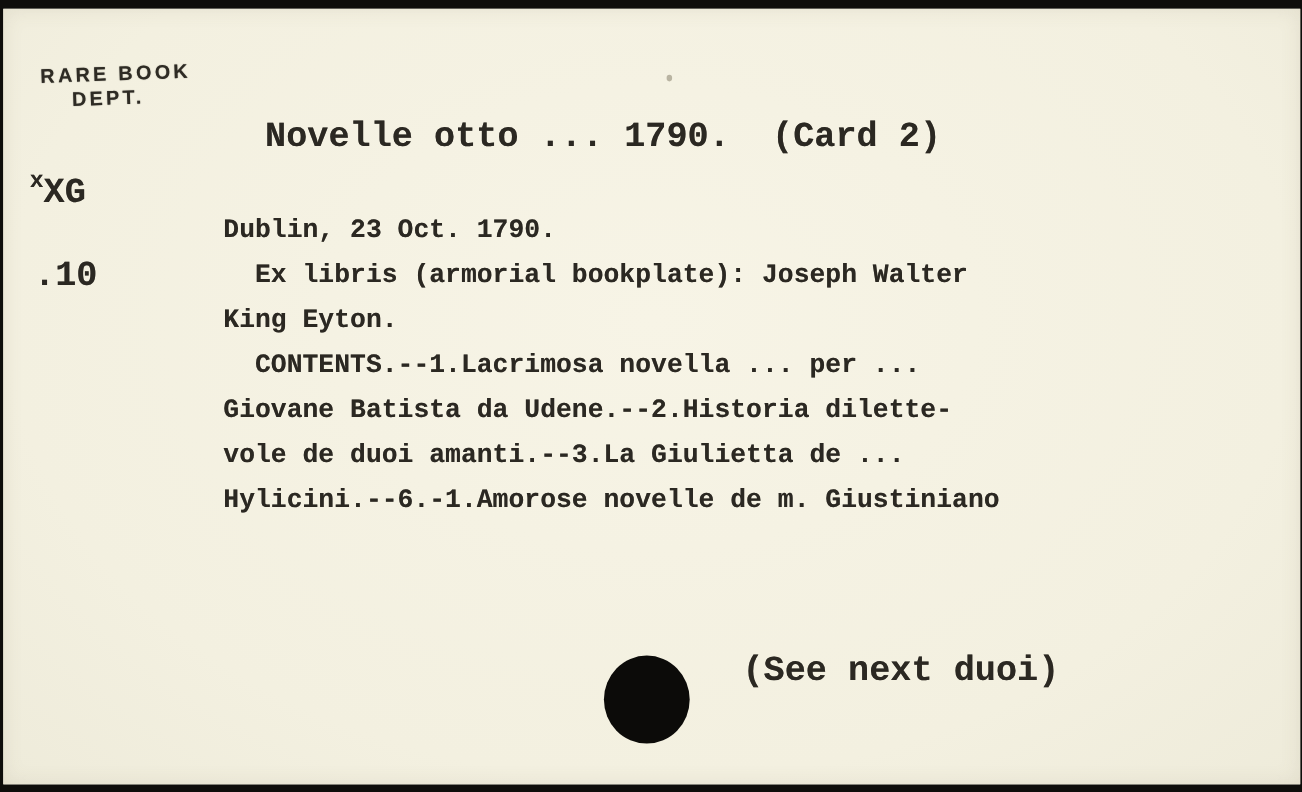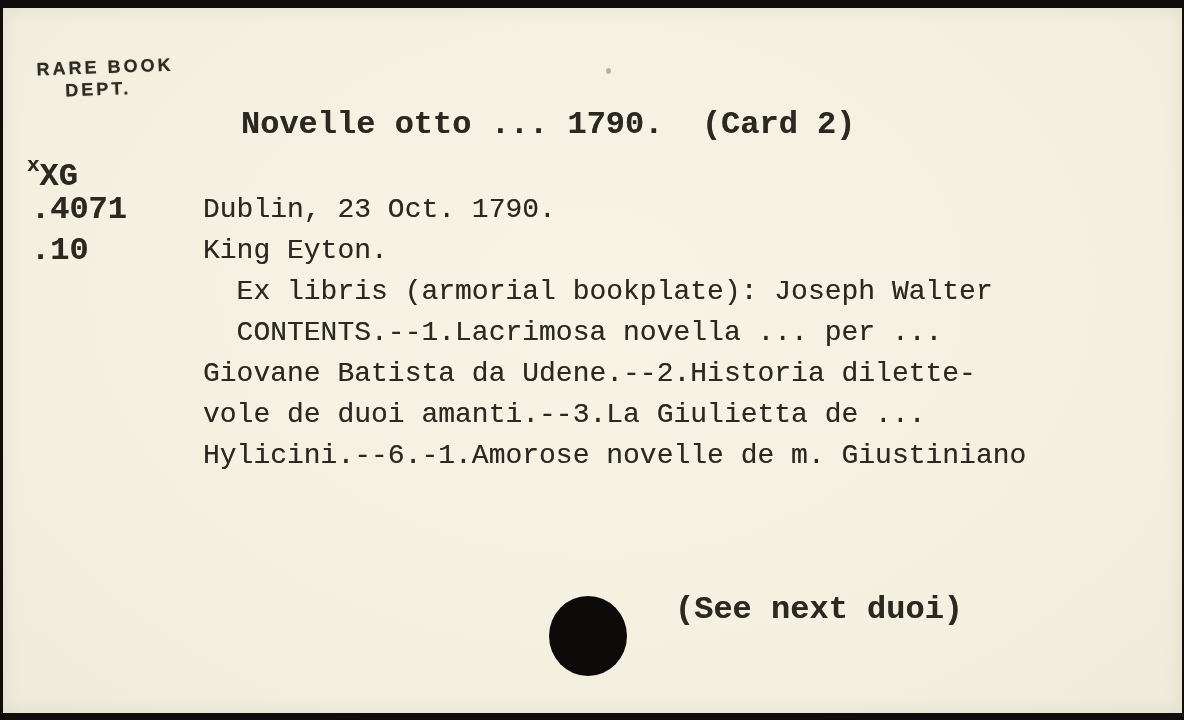--- a/index.html
+++ b/index.html
@@ -59,22 +59,22 @@
   .cn-sup     { font-size: 21px; vertical-align: 14px; font-weight: bold; }
   .cn-cutter1 { left: 28px;  top: 181px; }
   .cn-cutter2 { left: 28px;  top: 222px; }
 
   
   .heading { left: 238px; top: 96px; text-align: center; }
   .body-block { position: absolute; left: 200px; top: 181px; }
   .body-block .tw-line {
     position: relative;
     color: #2b2822;
-    font-size: 28px;
-    font-weight: normal;
+    font-size: 24px;
+    font-weight: bold;
     line-height: 41px;
     white-space: pre;
     text-shadow: 0 0 0.6px rgba(43,40,34,0.55);
   }
 
   
   .continuation { left: 672px; top: 581px; }
 
   
   .punch-hole {
@@ -103,29 +103,28 @@
 
 <div class="scan">
   <div class="card">
 
     <div class="stamp">
       <div class="stamp-line1">RARE BOOK</div>
       <div class="stamp-line2">DEPT.</div>
     </div>
 
     <div class="tw cn-class"><span class="cn-sup">x</span><span>XG</span></div>
-    <div class="tw cn-cutter1">.4071</div>
     <div class="tw cn-cutter2">.10</div>
 
     <div class="tw heading">Novelle otto ... 1790.  (Card 2)</div>
 
     <div class="body-block">
       <div class="tw-line">Dublin, 23 Oct. 1790.</div>
+      <div class="tw-line">  Ex libris (armorial bookplate): Joseph Walter</div>
       <div class="tw-line">King Eyton.</div>
-      <div class="tw-line">  Ex libris (armorial bookplate): Joseph Walter</div>
       <div class="tw-line">  CONTENTS.--1.Lacrimosa novella ... per ...</div>
       <div class="tw-line">Giovane Batista da Udene.--2.Historia dilette-</div>
       <div class="tw-line">vole de duoi amanti.--3.La Giulietta de ...</div>
       <div class="tw-line">Hylicini.--6.-1.Amorose novelle de m. Giustiniano</div>
     </div>
 
     <div class="punch-hole"></div>
 
     <div class="tw continuation">(See next duoi)</div>
 

